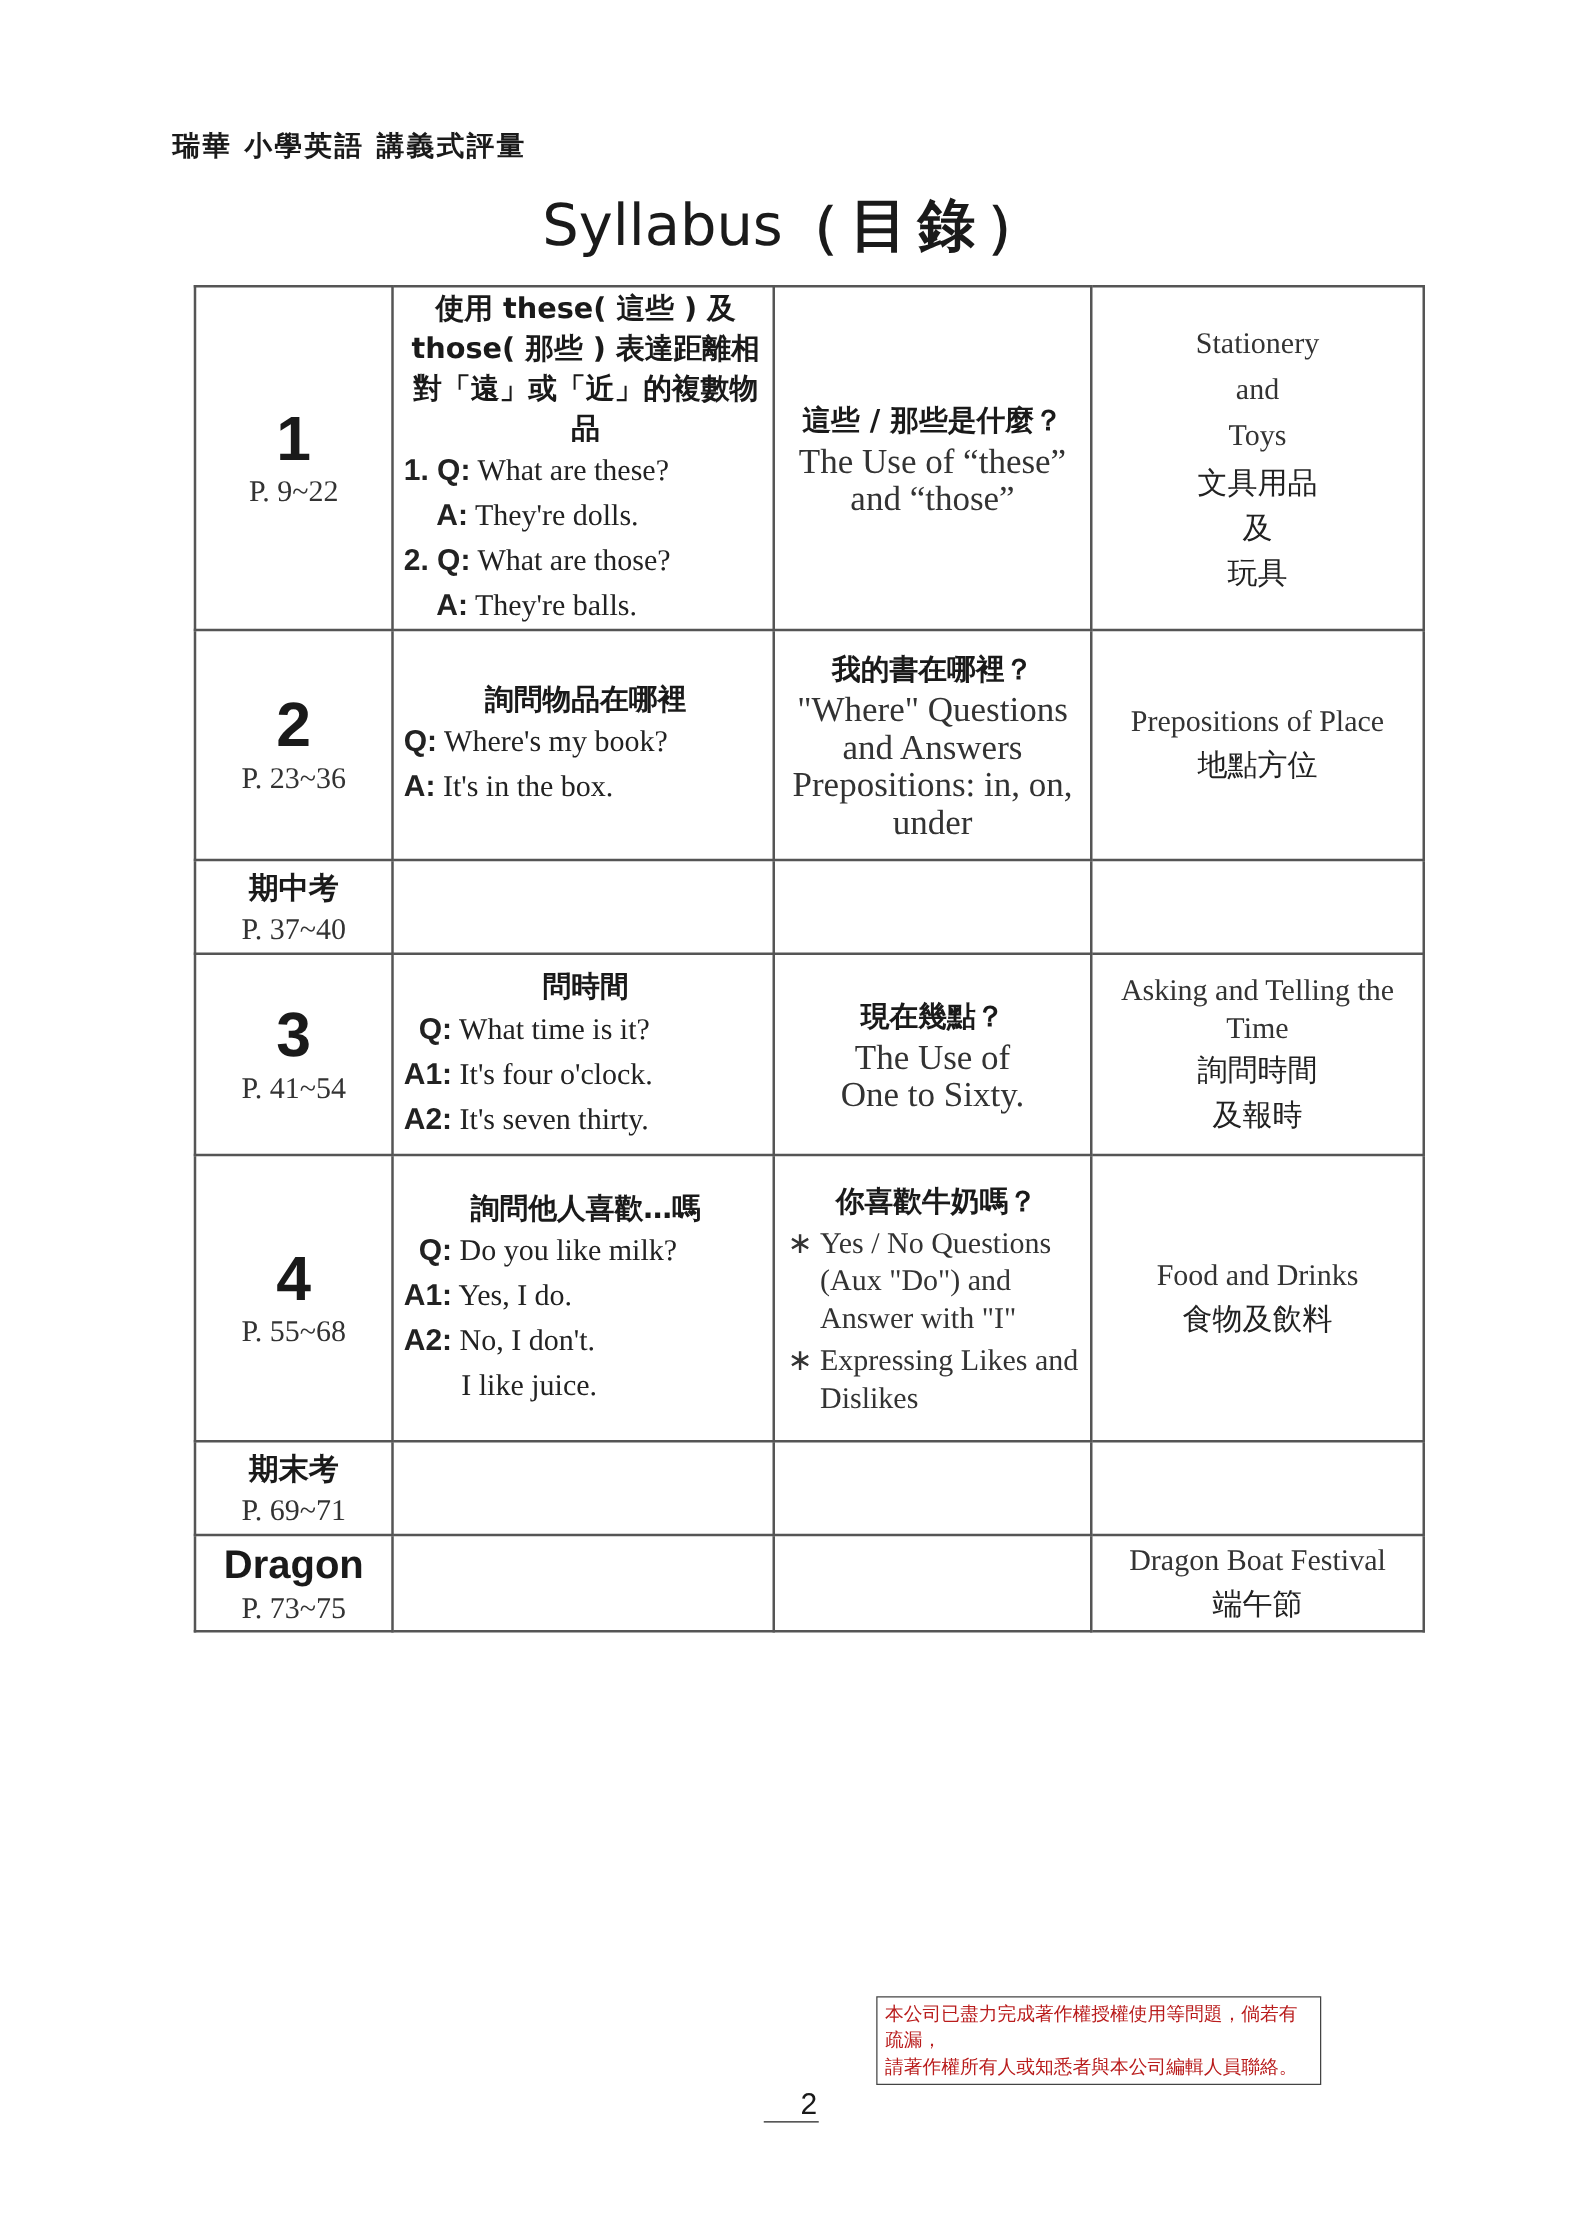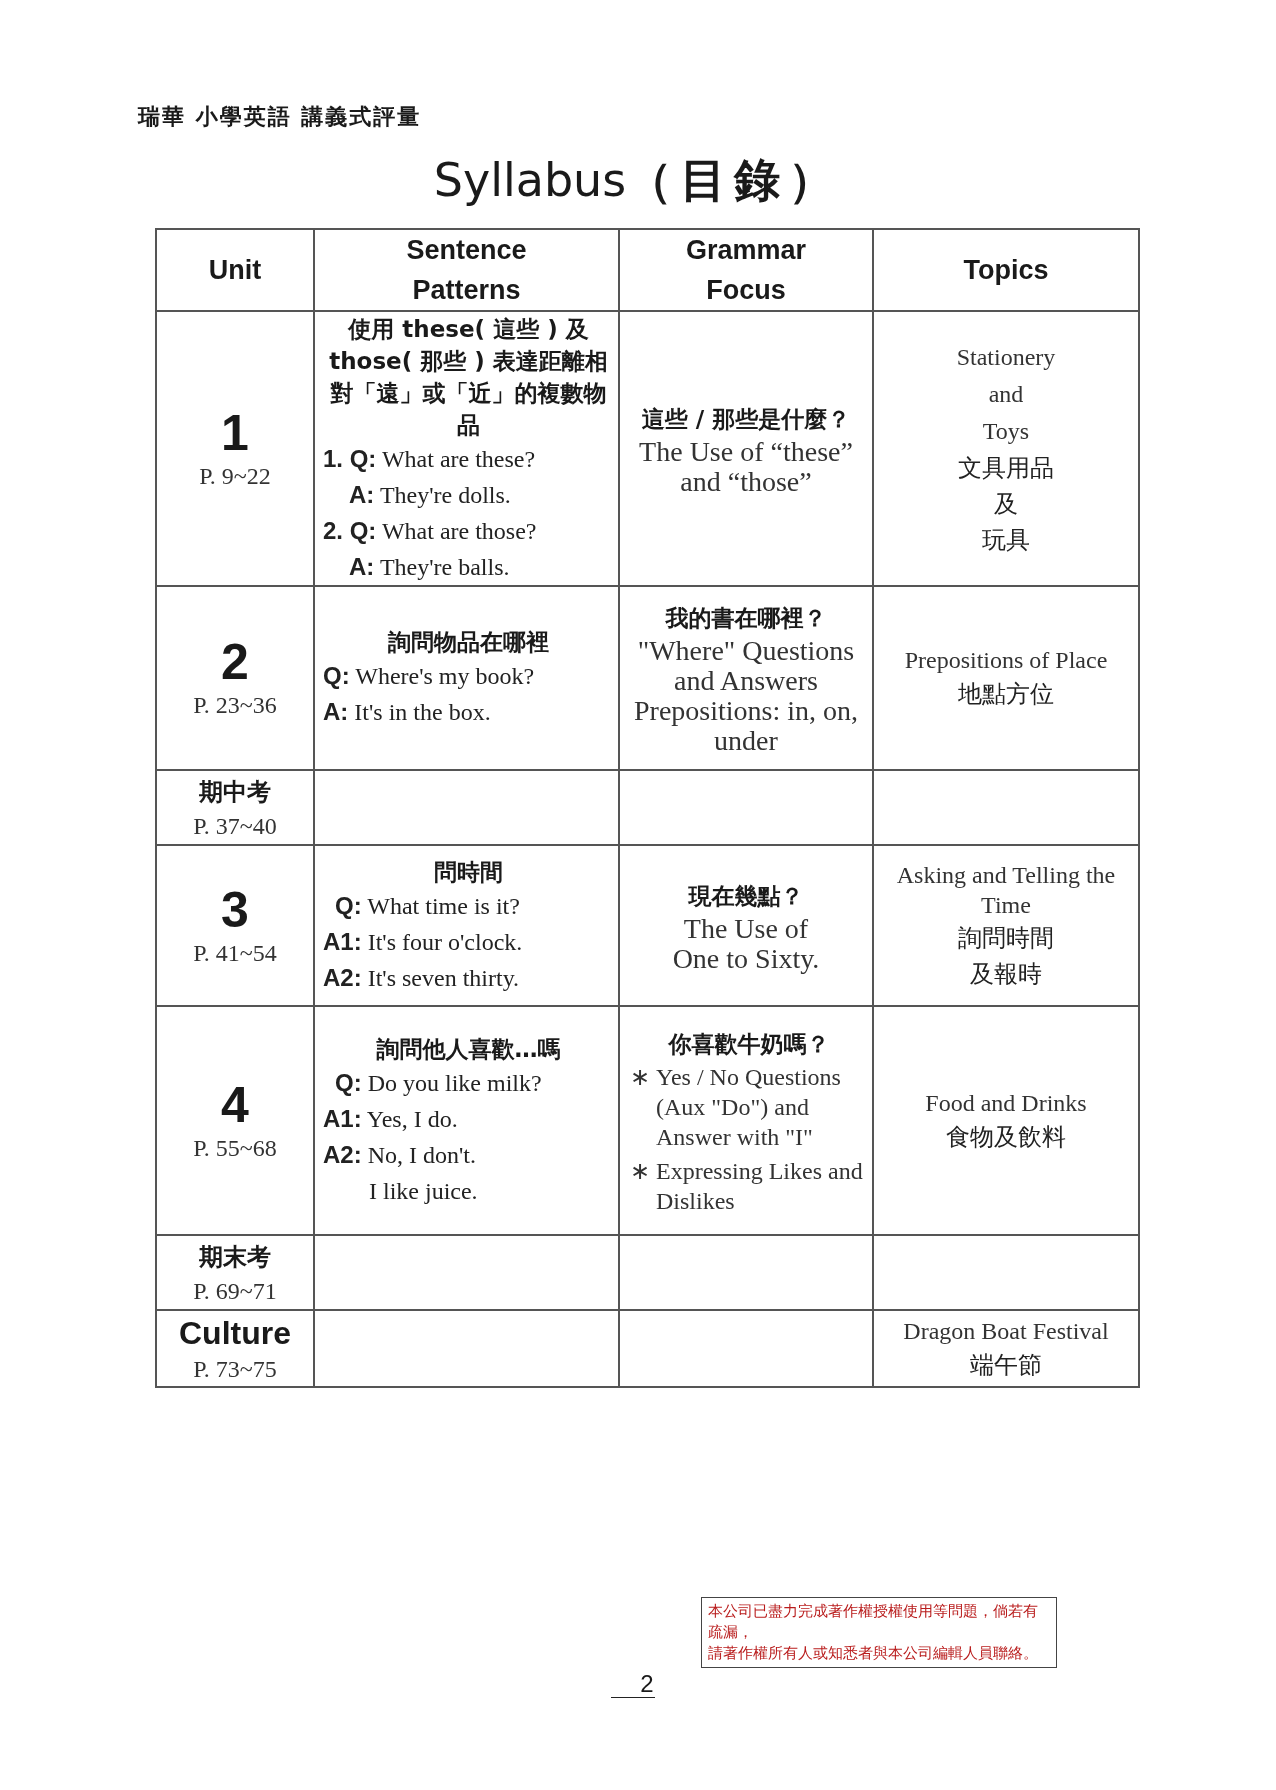--- a/index.html
+++ b/index.html
@@ -41,26 +41,20 @@
 </div>
 
 <table class="syllabus">
   <colgroup>
       <col class="c1">
       <col class="c2">
       <col class="c3">
       <col class="c4">
     </colgroup>
   <tbody>
-      <tr>
-    <th>Unit</th>
-    <th><span>Sentence</span><br><span>Patterns</span></th>
-    <th><span>Grammar</span><br><span>Focus</span></th>
-    <th>Topics</th>
-  </tr>
 
 
   <tr style="height:275px">
     <td>
       <div class="unit-num">1</div>
       <div class="pages">P. 9~22</div>
     </td>
     <td class="sp">
       <div class="sp-title">使用 these( 這些 ) 及 those( 那些 ) 表達距離相對「遠」或「近」的複數物品</div>
       <div class="qa"><b>1. Q:</b> <span>What are these?</span></div>
@@ -174,21 +168,21 @@
       <div class="unit-cn">期末考</div>
       <div class="pages">P. 69~71</div>
     </td>
     <td></td>
     <td></td>
     <td></td>
   </tr>
 
   <tr style="height:77px">
     <td>
-      <div class="unit-name">Culture</div>
+      <div class="unit-name">Dragon</div>
       <div class="pages">P. 73~75</div>
     </td>
     <td></td>
     <td></td>
     <td>
       <div class="topic-en">Dragon Boat Festival</div>
       <div class="topic-cn">端午節</div>
     </td>
   </tr>
 

